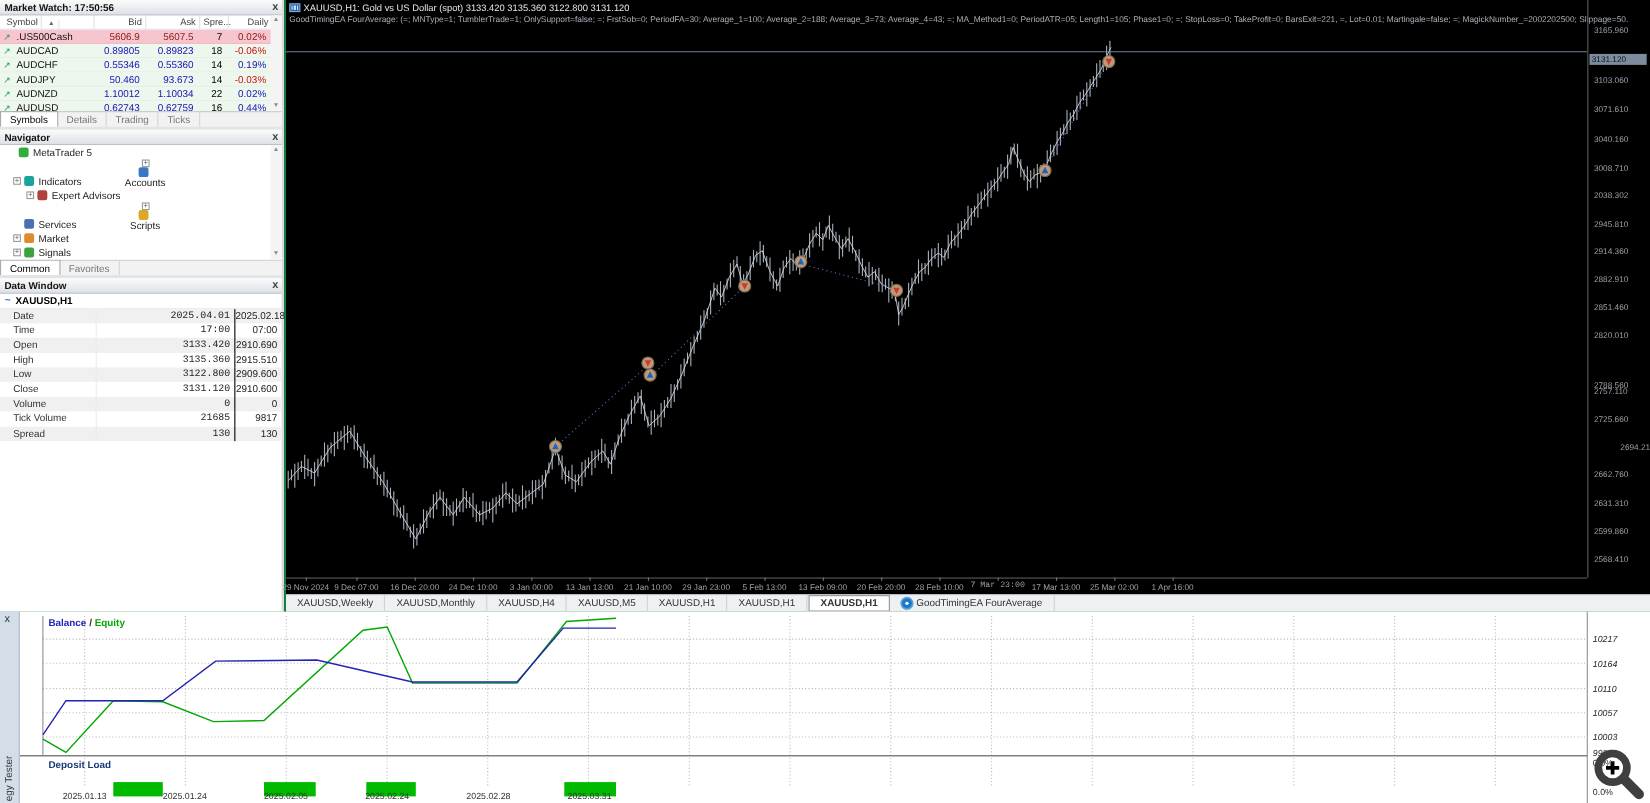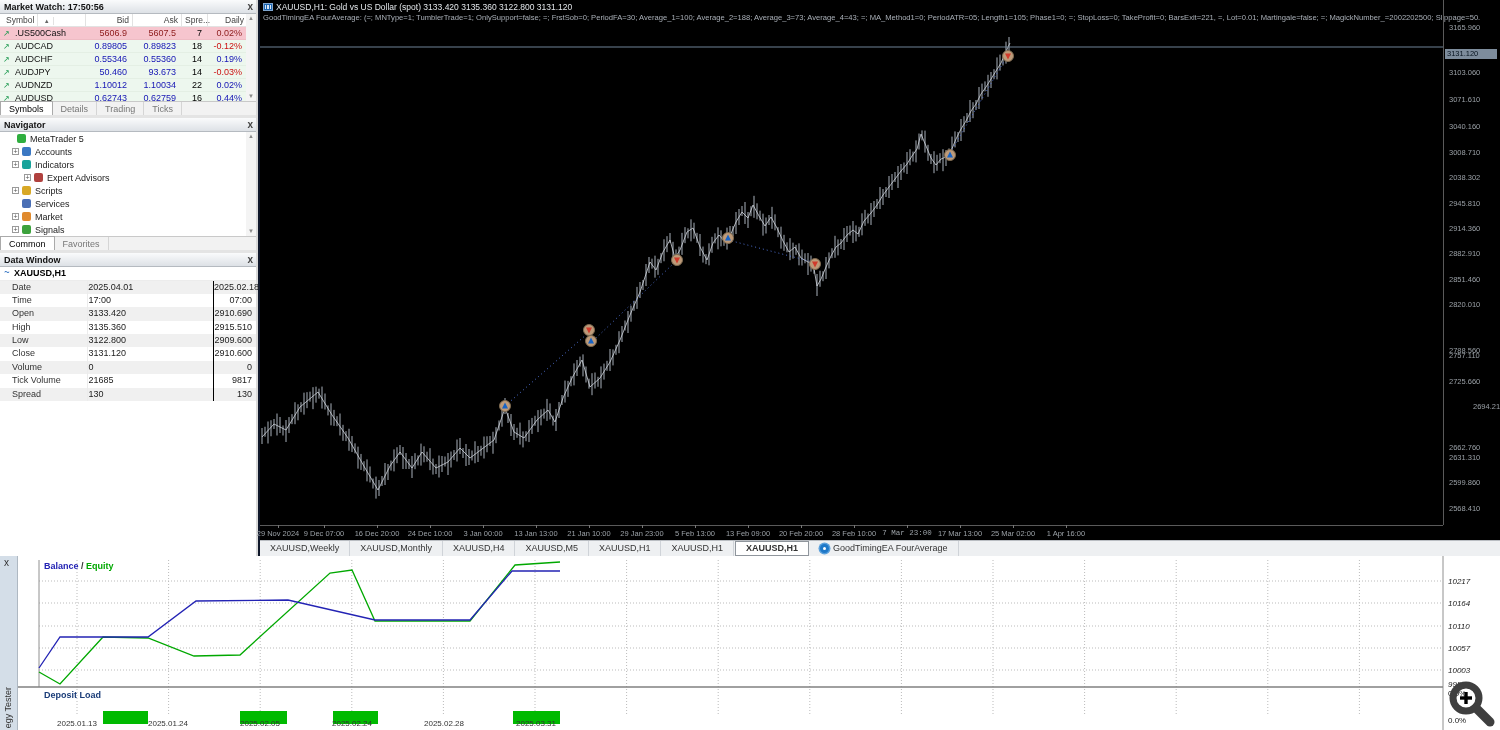--- a/index.html
+++ b/index.html
@@ -1,17 +1,17 @@
 <!DOCTYPE html>
 <html><head>
 <meta charset="utf-8">
 <style>
   html,body{margin:0;padding:0;background:#c8c8c8;}
   *{box-sizing:border-box;}
-  .app{position:relative;width:1500px;height:730px;background:#0f172a;overflow:hidden;
+  .app{position:relative;width:1500px;height:730px;background:#15803d;overflow:hidden;
        font-family:"Liberation Sans",sans-serif;-webkit-font-smoothing:antialiased;}
 
   
   .leftcol{position:absolute;left:0;top:0;width:258px;height:556px;background:#fff;border-right:2px solid #d9d9d9;}
   .panel-caption{position:relative;height:14px;background:linear-gradient(#fafbfc,#dde1e6);
     border-bottom:1px solid #b5bac0;font-size:9px;font-weight:bold;color:#111;padding:1px 4px;line-height:12px;}
   .panel-close{position:absolute;right:3px;top:0;font-size:10px;color:#444;line-height:13px;cursor:default;}
   .mw-header{display:flex;height:13px;border-bottom:1px solid #e2e2e2;font-size:8.5px;color:#444;background:#fff;}
   .mw-header span{padding:1px 3px;border-right:1px solid #e2e2e2;line-height:11px;}
   .c-sym{width:86px;} .c-bid{width:47px;text-align:right;} .c-ask{width:49px;text-align:right;}
@@ -30,21 +30,21 @@
   .vscroll{position:absolute;right:0;width:10px;background:#f4f4f4;font-size:6px;color:#8a8a8a;text-align:center;}
   .vscroll .sa{position:absolute;left:0;width:10px;height:9px;line-height:9px;}
   .nav-tree{background:#fff;height:104px;overflow:hidden;position:relative;}
   .nav-item{display:flex;align-items:center;height:13px;font-size:9px;color:#222;}
   .nav-plus{width:7px;height:7px;border:1px solid #9a9a9a;margin:0 3px 0 4px;font-size:7px;line-height:5px;text-align:center;color:#555;background:#fff;}
   .nav-noplus{width:7px;height:7px;margin:0 3px 0 4px;}
   .nav-ico{width:9px;height:9px;border-radius:2px;margin-right:4px;flex:none;}
   .dw-row{display:flex;height:13.4px;font-size:9px;color:#222;}
   .dw-row.alt{background:#f0f0f0;}
   .dw-label{width:88px;padding:1px 4px 0 12px;color:#333;}
-  .dw-v1{width:127px;text-align:left;padding:1px 4px 0 0;border-left:1px solid #ececec;}
+  .dw-v1{width:127px;text-align:right;padding:1px 4px 0 0;border-left:1px solid #ececec;font-family:Liberation Mono, monospace;}
   .dw-v2{width:43px;text-align:right;padding:1px 4px 0 0;border-left:1px solid #000000;}
   .dw-sym-row{display:flex;height:13.5px;font-size:9px;font-weight:bold;color:#000;border-bottom:1px solid #ececec;}
   .dw-squig{color:#2d6fc0;font-weight:bold;width:14px;text-align:center;font-size:9px;}
 
   
   .chart{position:absolute;left:260px;top:0;width:1240px;height:540px;background:#000;}
   .chart-h1{position:absolute;left:16px;top:2px;font-size:8.5px;color:#e2e6ea;white-space:nowrap;}
   .chart-h2{position:absolute;left:3px;top:13px;font-size:7.6px;color:#aab0b8;white-space:nowrap;}
   .chart-ico{position:absolute;left:3px;top:3px;width:10px;height:8px;background:#1e66b0;
      border:1px solid #7fa6cf;display:flex;gap:1px;padding:1px;}
@@ -105,21 +105,21 @@
             <span class="c-ask num">5607.5</span>
             <span class="c-spr">7</span>
             <span class="c-chg chg chg-pos">0.02%</span>
           </div>
           <div class="mw-row">
             <span class="mw-arrow">↗</span>
             <span class="mw-sym">AUDCAD</span>
             <span class="c-bid num" style="width: 44px;">0.89805</span>
             <span class="c-ask num">0.89823</span>
             <span class="c-spr">18</span>
-            <span class="c-chg chg chg-neg">-0.12%</span>
+            <span class="c-chg chg chg-neg">-0.06%</span>
           </div>
           <div class="mw-row">
             <span class="mw-arrow">↗</span>
             <span class="mw-sym">AUDCHF</span>
             <span class="c-bid num" style="width: 44px;">0.55346</span>
             <span class="c-ask num">0.55360</span>
             <span class="c-spr">14</span>
             <span class="c-chg chg chg-pos">0.19%</span>
           </div>
           <div class="mw-row">
@@ -165,36 +165,36 @@
       <div class="panel-caption">
         <span>Navigator</span>
         <span class="panel-close">x</span>
       </div>
       <div class="nav-tree" id="nav-tree">
           <div class="nav-item" style="padding-left: 3px;">
             <span class="nav-noplus"></span>
             <span class="nav-ico" style="background: rgb(47, 174, 63);"></span>
             <span>MetaTrader 5</span>
           </div>
-          <div class="nav-item" style="padding-left: 8px;">
+          <div class="nav-item" style="padding-left: 8px; flex-direction: column;">
             <span class="nav-plus">+</span>
             <span class="nav-ico" style="background: rgb(59, 120, 195);"></span>
             <span>Accounts</span>
           </div>
           <div class="nav-item" style="padding-left: 8px;">
             <span class="nav-plus">+</span>
             <span class="nav-ico" style="background: rgb(24, 163, 155);"></span>
             <span>Indicators</span>
           </div>
           <div class="nav-item" style="padding-left: 20px;">
             <span class="nav-plus">+</span>
             <span class="nav-ico" style="background: rgb(176, 65, 62);"></span>
             <span>Expert Advisors</span>
           </div>
-          <div class="nav-item" style="padding-left: 8px;">
+          <div class="nav-item" style="padding-left: 8px; flex-direction: column;">
             <span class="nav-plus">+</span>
             <span class="nav-ico" style="background: rgb(216, 168, 38);"></span>
             <span>Scripts</span>
           </div>
           <div class="nav-item" style="padding-left: 8px;">
             <span class="nav-noplus"></span>
             <span class="nav-ico" style="background: rgb(74, 111, 181);"></span>
             <span>Services</span>
           </div>
           <div class="nav-item" style="padding-left: 8px;">
@@ -587,21 +587,21 @@
         <div class="axis-lbl" style="top: 173px;">2038.302</div>
         <div class="axis-lbl" style="top: 199px;">2945.810</div>
         <div class="axis-lbl" style="top: 224px;">2914.360</div>
         <div class="axis-lbl" style="top: 249px;">2882.910</div>
         <div class="axis-lbl" style="top: 275px;">2851.460</div>
         <div class="axis-lbl" style="top: 300px;">2820.010</div>
         <div class="axis-lbl" style="top: 326px; margin-top: 20px;">2788.560</div>
         <div class="axis-lbl" style="top: 351px;">2757.110</div>
         <div class="axis-lbl" style="top: 377px;">2725.660</div>
         <div class="axis-lbl" style="top: 402px; padding-left: 24px;">2694.210</div>
-        <div class="axis-lbl" style="top: 443px;">2662.760</div>
+        <div class="axis-lbl" style="top: 427px;">2662.760</div>
         <div class="axis-lbl" style="top: 453px;">2631.310</div>
         <div class="axis-lbl" style="top: 478px;">2599.860</div>
         <div class="axis-lbl" style="top: 504px;">2568.410</div>
         <div class="price-box" style="top: 49px;">3131.120</div>
       </div>
     <div class="axis-h" id="axis-h">
         <div class="t-tick" style="left: 18px;"></div>
         <div class="t-lbl" style="left: 18px;">29 Nov 2024</div>
         <div class="t-tick" style="left: 64px;"></div>
         <div class="t-lbl" style="left: 64px;">9 Dec 07:00</div>

